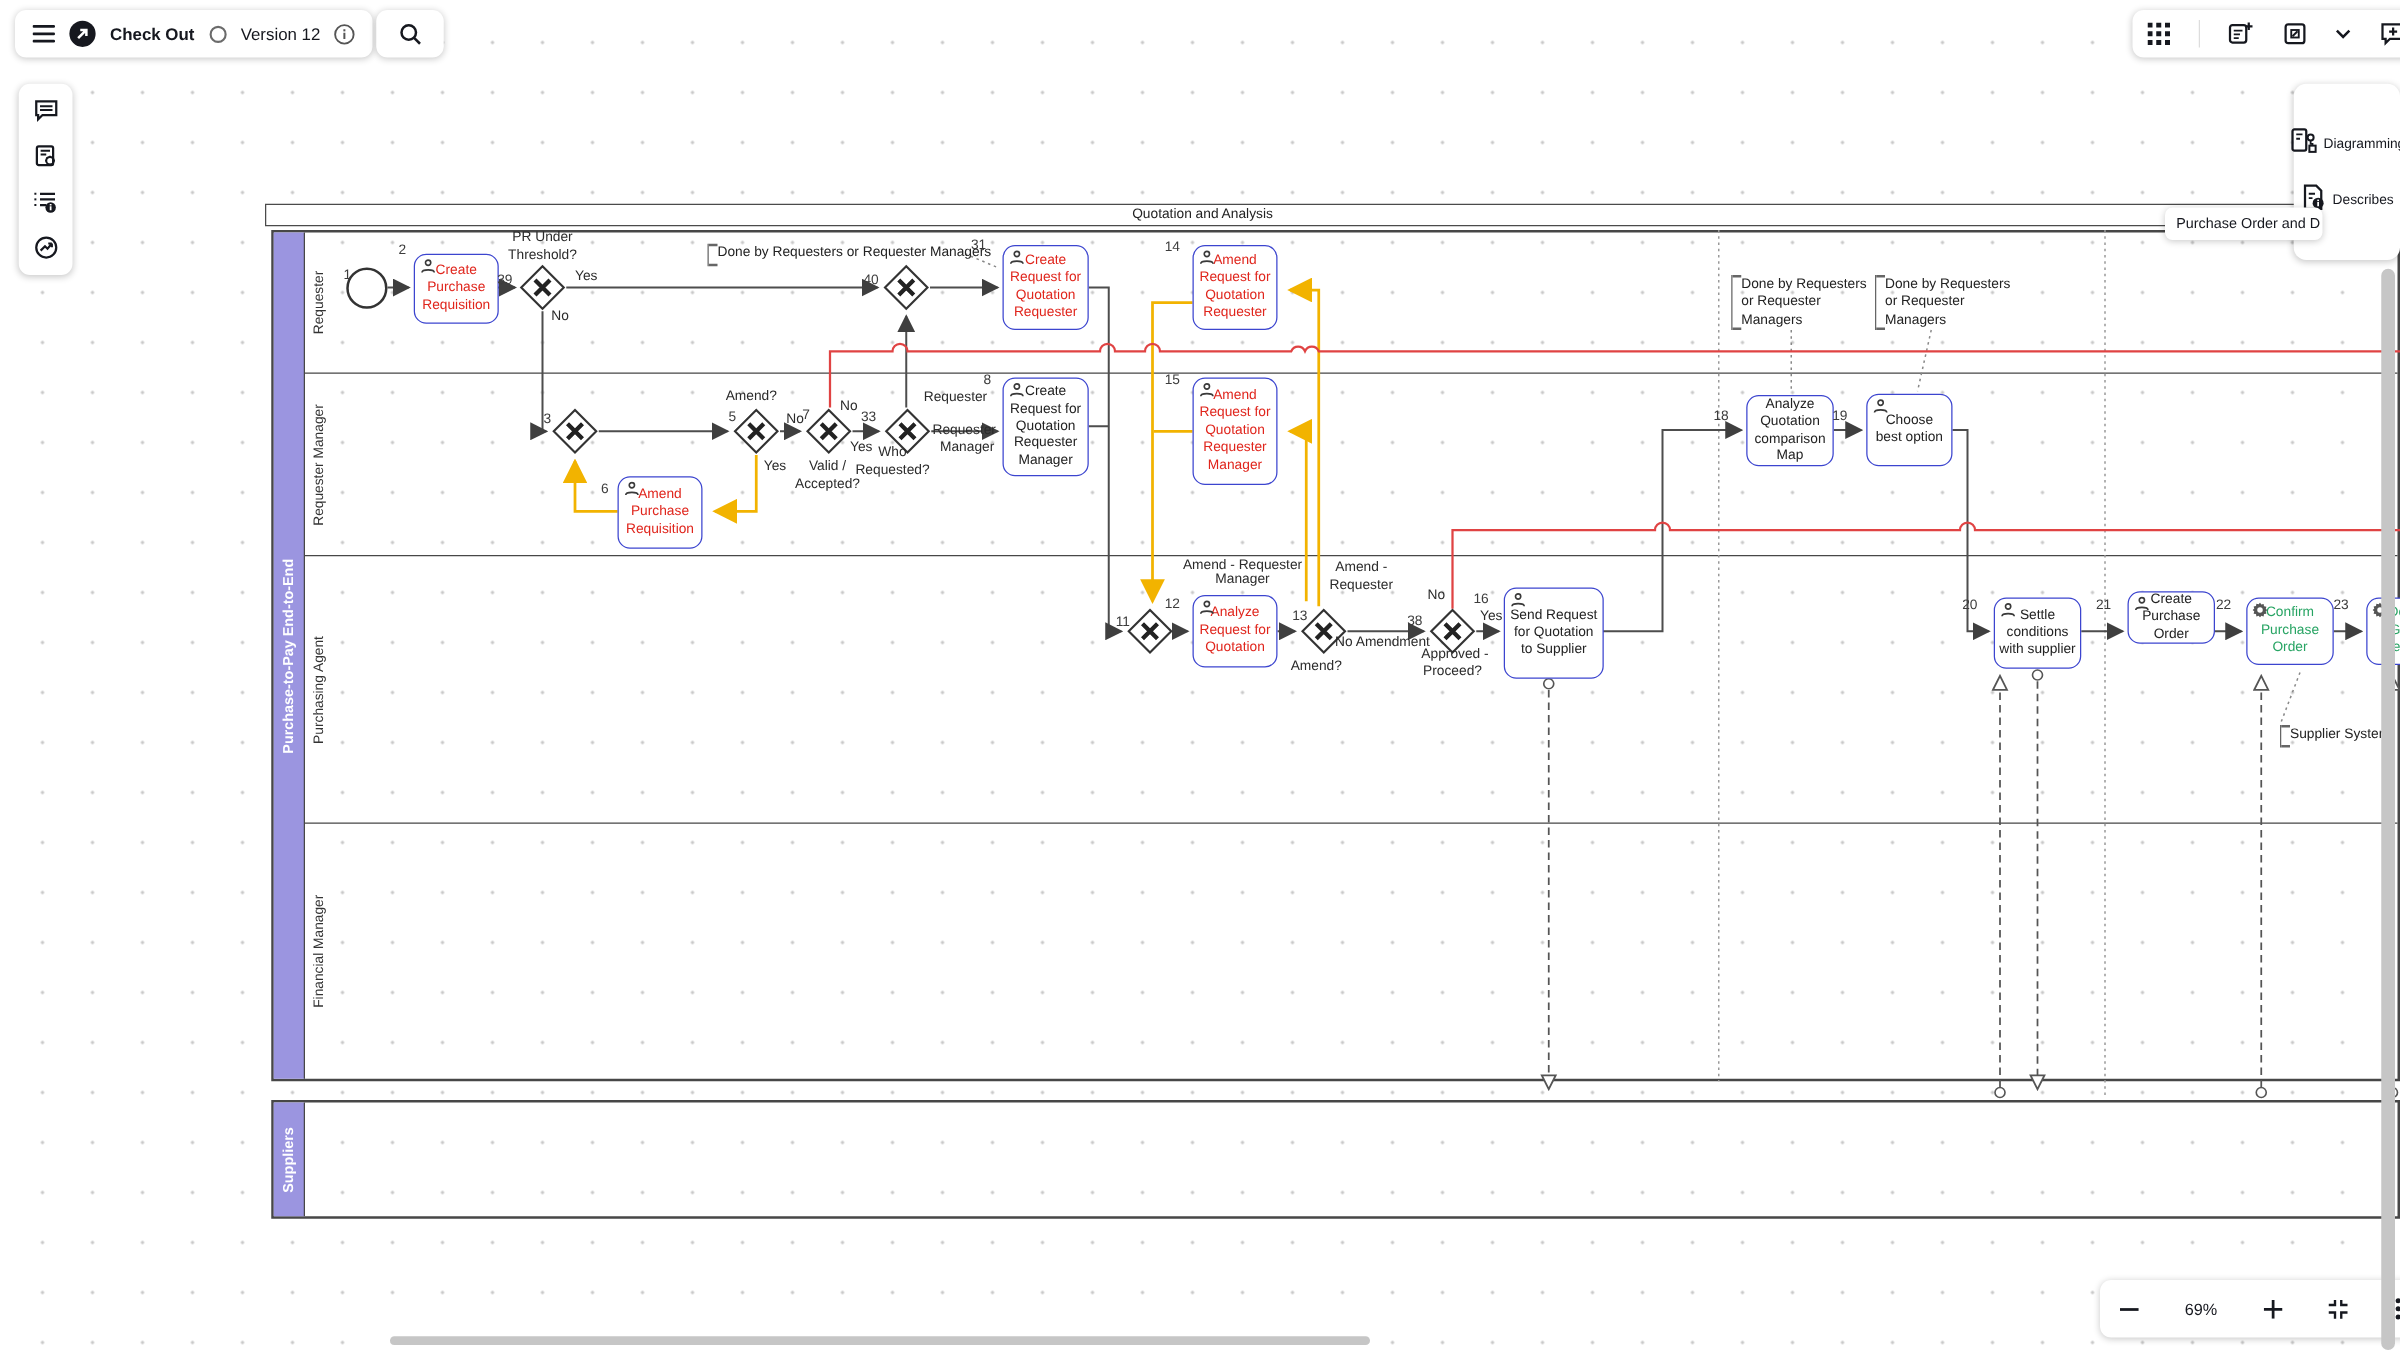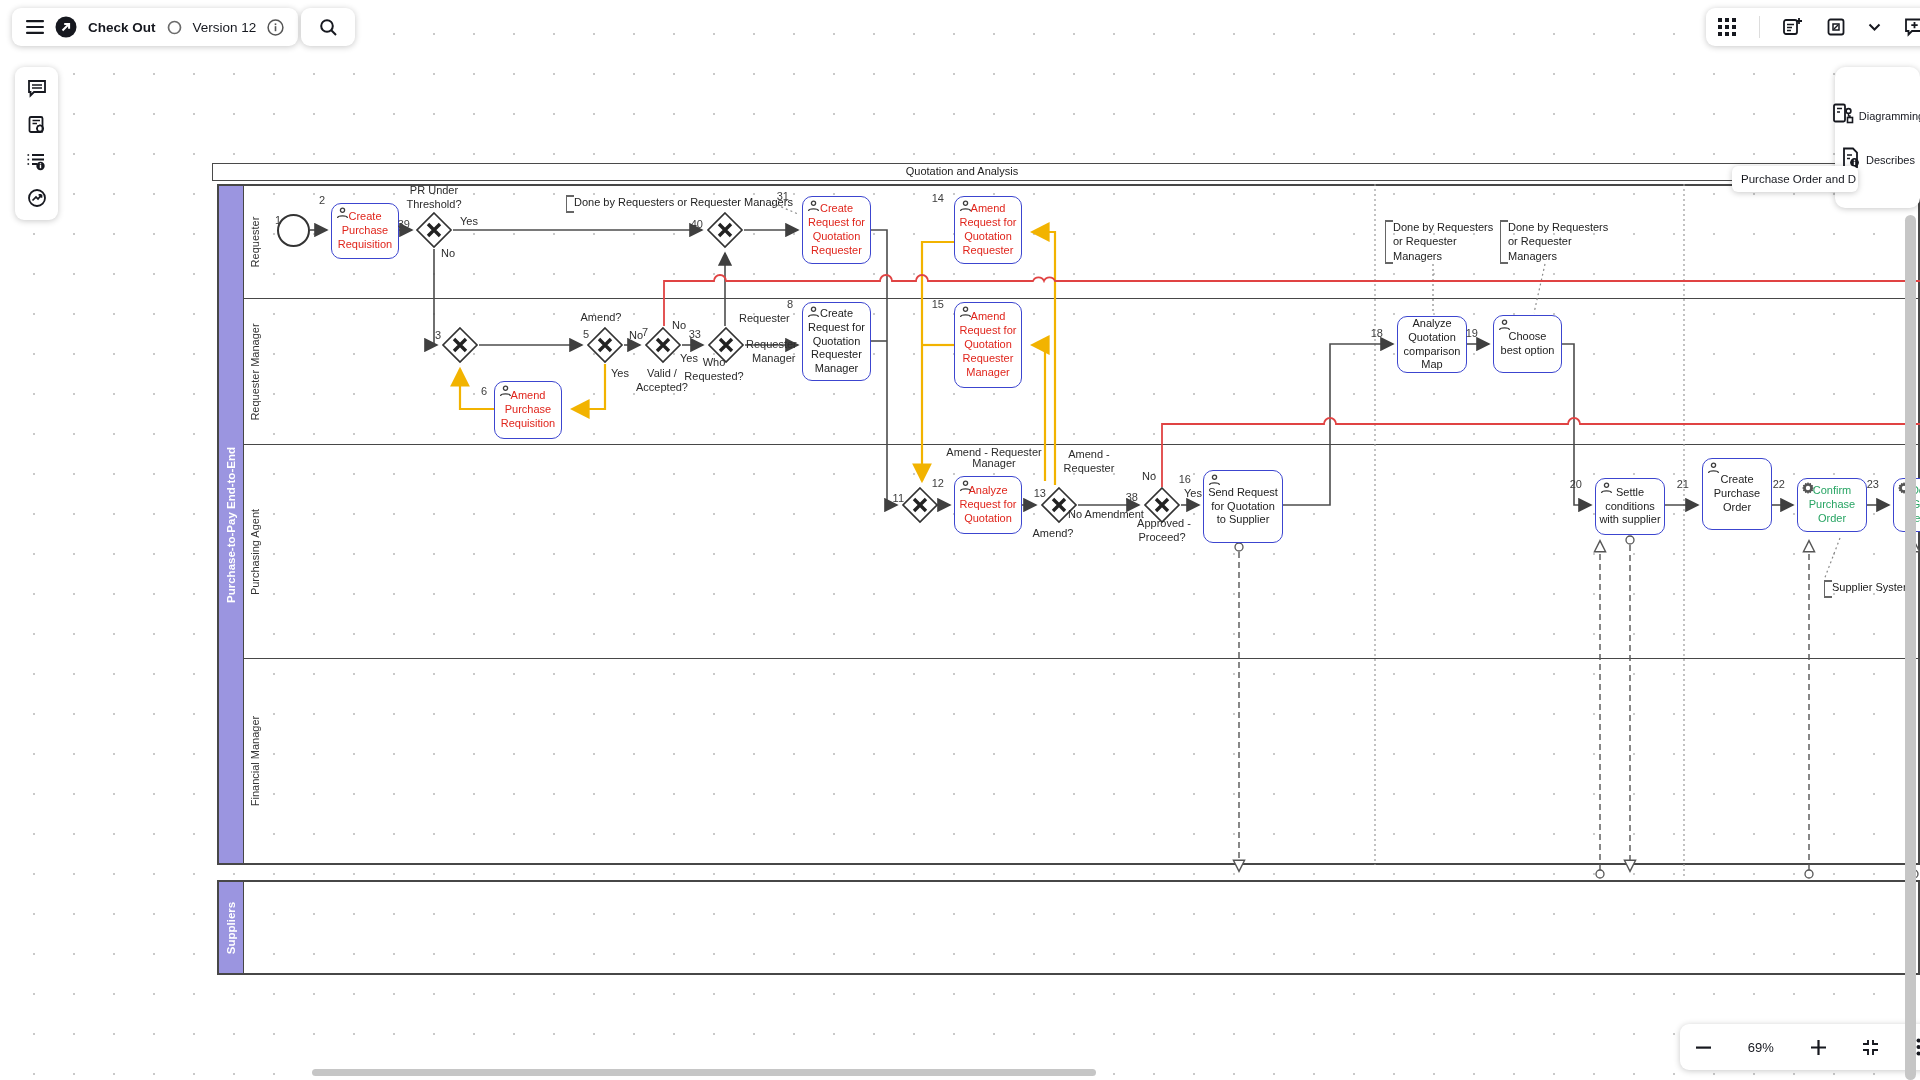--- a/index.html
+++ b/index.html
@@ -250,21 +250,21 @@
         </svg></div>
       <div class="tlabel">Choose best option</div>
     </div>
     <div class="task" style="left: 1595px; top: 478px; width: 70px; height: 57px; color: rgb(34, 34, 34); border-color: rgb(60, 69, 207);">
       <div class="ticon"><svg width="13" height="12" viewBox="0 0 13 12" fill="none" stroke="#3a3a3a" stroke-width="1.3">
           <circle cx="6.5" cy="3.2" r="2.1"></circle>
           <path d="M1.6,11 C1.6,8.2 11.4,8.2 11.4,11"></path>
         </svg></div>
       <div class="tlabel">Settle conditions with supplier</div>
     </div>
-    <div class="task" style="left: 1702px; top: 458px; width: 70px; height: 72px; color: rgb(34, 34, 34); border-color: rgb(60, 69, 207);">
+    <div class="task" style="left: 1702px; top: 473px; width: 70px; height: 42px; color: rgb(34, 34, 34); border-color: rgb(60, 69, 207);">
       <div class="ticon"><svg width="13" height="12" viewBox="0 0 13 12" fill="none" stroke="#3a3a3a" stroke-width="1.3">
           <circle cx="6.5" cy="3.2" r="2.1"></circle>
           <path d="M1.6,11 C1.6,8.2 11.4,8.2 11.4,11"></path>
         </svg></div>
       <div class="tlabel">Create Purchase Order</div>
     </div>
     <div class="task" style="left: 1797px; top: 478px; width: 70px; height: 54px; color: rgb(39, 164, 99); border-color: rgb(60, 69, 207);">
       <div class="ticon"><svg width="12" height="12" viewBox="0 0 12 12" fill="#555">
           <path d="M6 0l1 1.6 1.9-.5.3 1.9 1.9.3-.5 1.9L12 6l-1.4 1 .5 1.9-1.9.3-.3 1.9-1.9-.5L6 12l-1-1.4-1.9.5-.3-1.9-1.9-.3.5-1.9L0 6l1.4-1-.5-1.9 1.9-.3.3-1.9 1.9.5z"></path>
           <circle cx="6" cy="6" r="2.2" fill="#fff"></circle>

